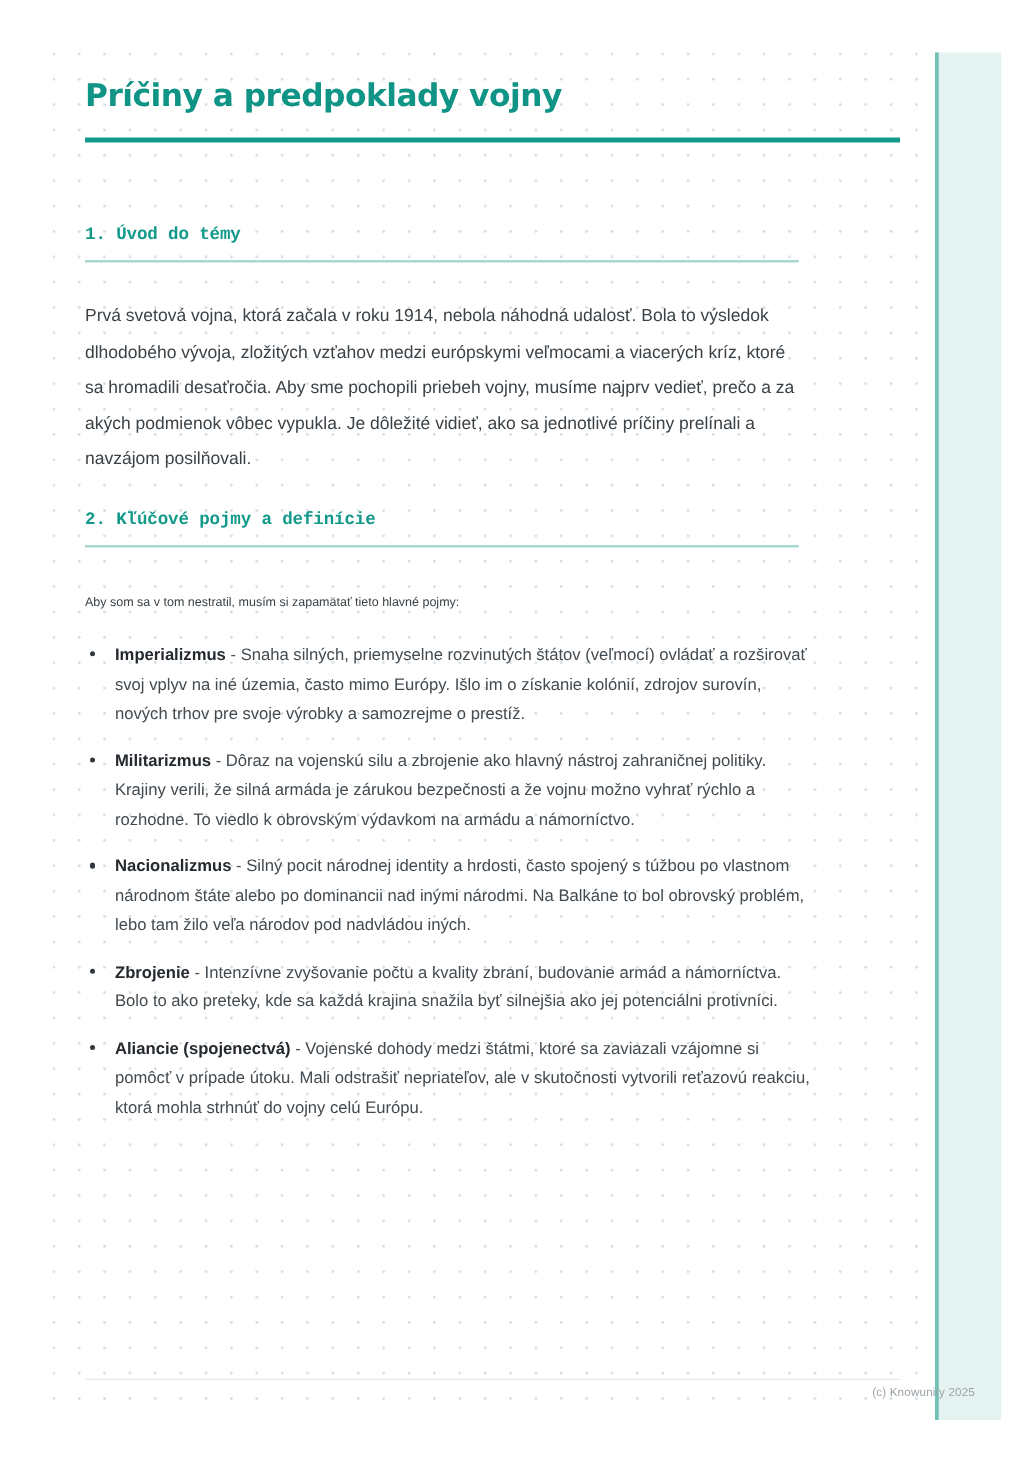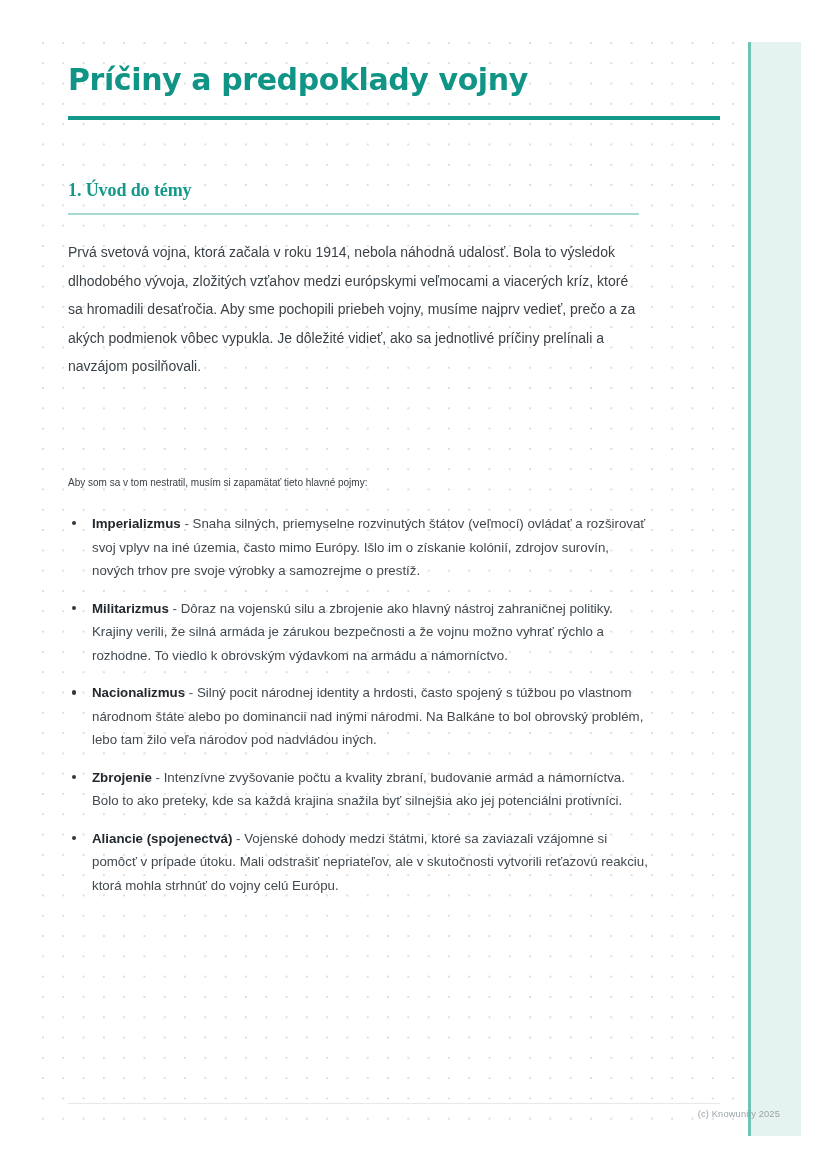--- a/index.html
+++ b/index.html
@@ -51,43 +51,43 @@
   #content {
     position: absolute;
     left: 0;
     top: 0;
     width: 828px;
     height: 1171px;
   }
 
   h1#doc-title {
     margin: 0;
-    font-size: 30px;
+    font-size: 25px;
     line-height: 1.12;
     font-weight: 700;
     color: #0f9485;
     letter-spacing: -0.4px;
     font-family: "DejaVu Sans", sans-serif;
   }
 
   #title-rule {
     margin-top: 19px;
     width: 652px;
     height: 4px;
     background: #12998a;
   }
 
   h2.section-heading {
     margin: 0;
-    font-size: 18px;
+    font-size: 14px;
     line-height: 1.2;
     font-weight: 700;
     color: #12998a;
     letter-spacing: -0.1px;
-    font-family: Liberation Serif, serif;
+    font-family: Liberation Mono, monospace;
   }
 
   .heading-rule {
     margin-top: 11px;
     width: 571px;
     height: 2px;
     background: #a8d9d1;
   }
 
   p.body-text {
@@ -186,20 +186,24 @@
 
     <div class="pos-sec1">
       <h2 class="section-heading">1. Úvod do témy</h2>
       <div class="heading-rule"></div>
     </div>
 
     <div class="pos-para1">
       <p class="body-text">Prvá svetová vojna, ktorá začala v roku 1914, nebola náhodná udalosť. Bola to výsledok dlhodobého vývoja, zložitých vzťahov medzi európskymi veľmocami a viacerých kríz, ktoré sa hromadili desaťročia. Aby sme pochopili priebeh vojny, musíme najprv vedieť, prečo a za akých podmienok vôbec vypukla. Je dôležité vidieť, ako sa jednotlivé príčiny prelínali a navzájom posilňovali.</p>
     </div>
 
+    <div class="pos-sec2">
+      <h2 class="section-heading">2. Kľúčové pojmy a definície</h2>
+      <div class="heading-rule"></div>
+    </div>
 
     <div class="pos-lead">
       <p class="lead-text">Aby som sa v tom nestratil, musím si zapamätať tieto hlavné pojmy:</p>
     </div>
 
     <div class="pos-list">
       <ul class="term-list" id="term-list">
           <li><span class="bullet-dot"></span><span class="term-name">Imperializmus</span><span class="term-sep"> - </span><span class="term-desc">Snaha silných, priemyselne rozvinutých štátov (veľmocí) ovládať a rozširovať svoj vplyv na iné územia, často mimo Európy. Išlo im o získanie kolónií, zdrojov surovín, nových trhov pre svoje výrobky a samozrejme o prestíž.</span></li>
           <li><span class="bullet-dot"></span><span class="term-name">Militarizmus</span><span class="term-sep"> - </span><span class="term-desc">Dôraz na vojenskú silu a zbrojenie ako hlavný nástroj zahraničnej politiky. Krajiny verili, že silná armáda je zárukou bezpečnosti a že vojnu možno vyhrať rýchlo a rozhodne. To viedlo k obrovským výdavkom na armádu a námorníctvo.</span></li>
           <li><span class="bullet-dot"></span><span class="term-name">Nacionalizmus</span><span class="term-sep"> - </span><span class="term-desc">Silný pocit národnej identity a hrdosti, často spojený s túžbou po vlastnom národnom štáte alebo po dominancii nad inými národmi. Na Balkáne to bol obrovský problém, lebo tam žilo veľa národov pod nadvládou iných.</span></li>

